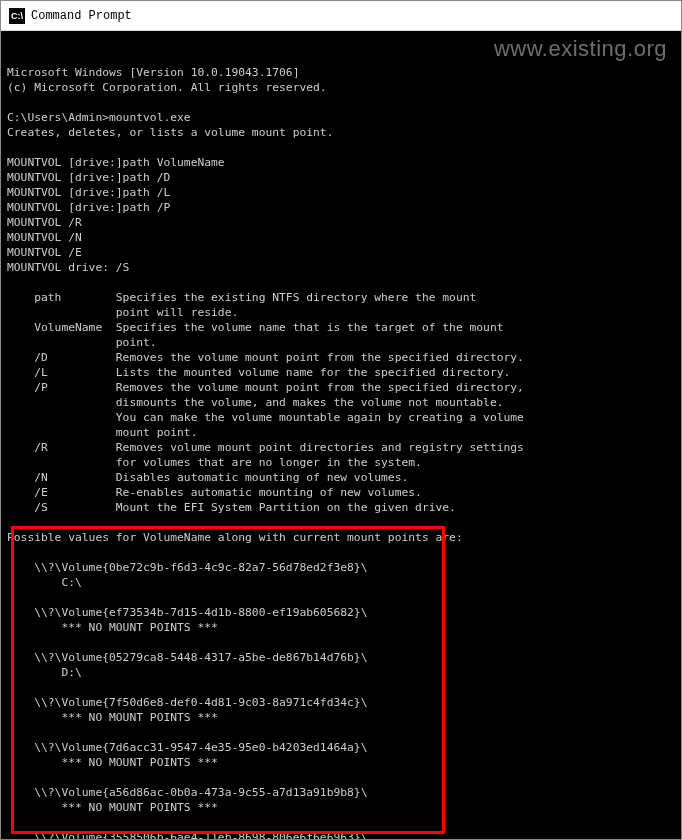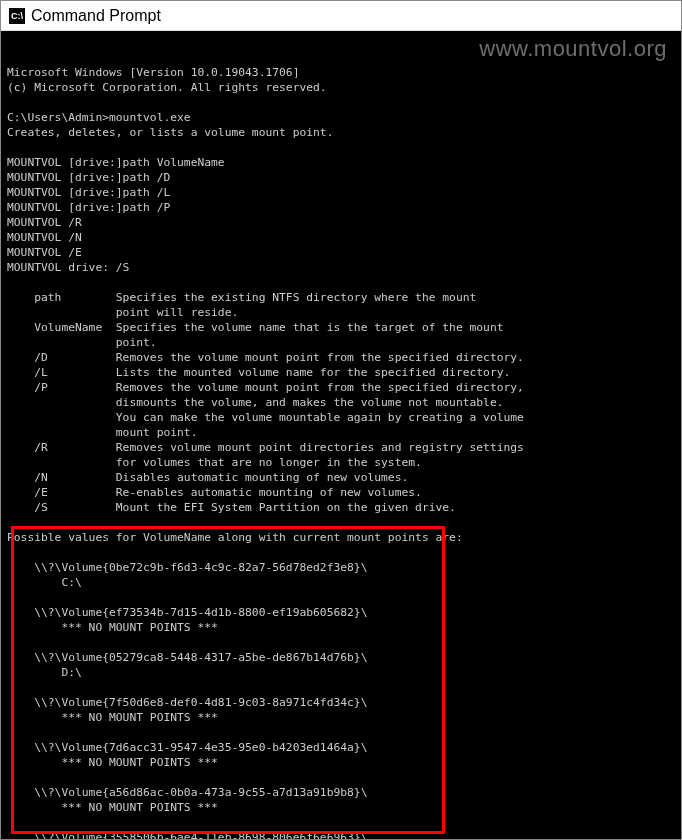--- a/index.html
+++ b/index.html
@@ -30,22 +30,22 @@
       color: #fff;
       font-size: 9px;
       display: flex;
       align-items: center;
       justify-content: center;
       margin-right: 6px;
       font-family: sans-serif;
       font-weight: bold;
     }
     .title-text {
-      font-size: 16px;
-      font-family: Liberation Sans, sans-serif;
+      font-size: 12px;
+      font-family: Liberation Mono, monospace;
       color: #000;
     }
     .terminal {
       background: #000000;
       color: #cccccc;
       font-size: 11.3px;
       line-height: 15px;
       padding: 4px 6px;
       white-space: pre;
       height: calc(100% - 30px);
@@ -127,14 +127,14 @@
         *** NO MOUNT POINTS ***
 
     \\?\Volume{a56d86ac-0b0a-473a-9c55-a7d13a91b9b8}\
         *** NO MOUNT POINTS ***
 
     \\?\Volume{3558506b-6ae4-11eb-8698-806e6f6e6963}\
         F:\
 
 C:\Users\Admin&gt;</div>
   <div class="highlight-box" style="top: 495px; left: 10px; width: 434px; height: 308px;"></div>
-  <div class="watermark">www.mountvol.org</div>
+  <div class="watermark">www.existing.org</div>
 </div>
 
 </body></html>

